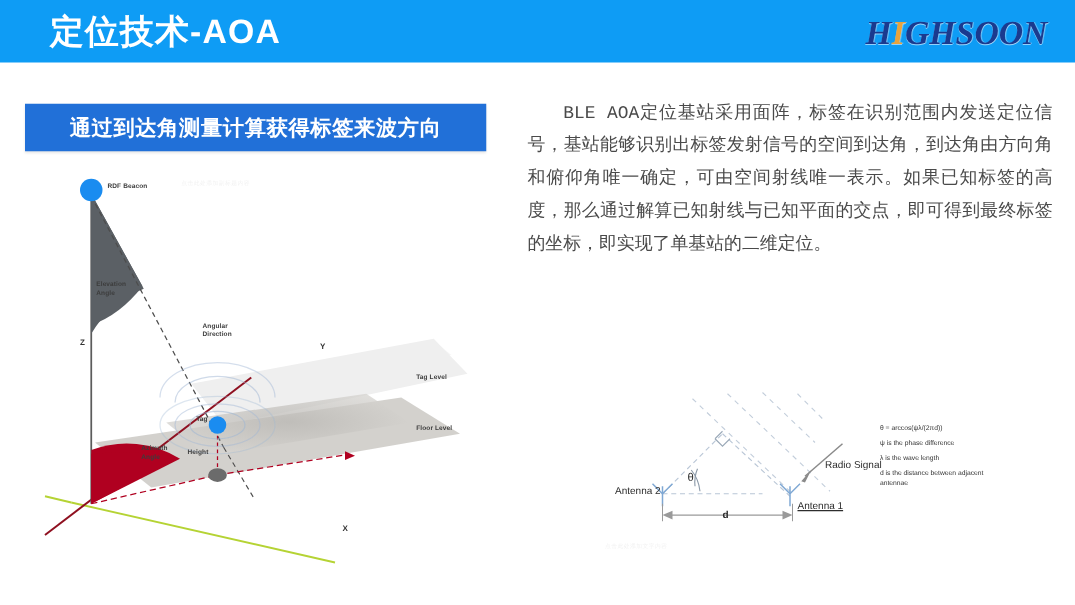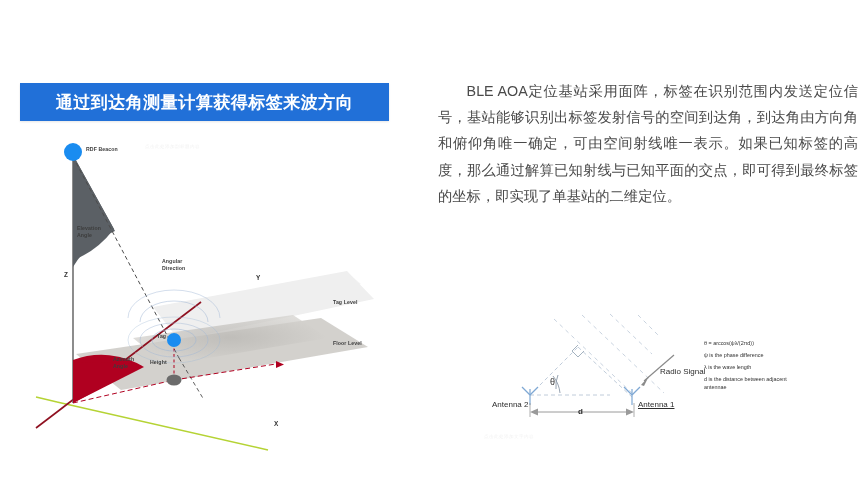--- a/index.html
+++ b/index.html
@@ -41,23 +41,23 @@
   }
   .section-box-label{
     position:absolute;left:0;top:0;width:369px;height:38px;
     display:flex;align-items:center;justify-content:center;
     color:#fff;font-size:17px;font-weight:bold;letter-spacing:.5px;
     white-space:nowrap;
   }
 
   
   .body-text{
-    position:absolute;left:438px;top:78px;width:420px;
+    position:absolute;left:422px;top:78px;width:420px;
     font-size:14.3px;line-height:26.2px;color:#4a4a4a;
-    text-align:justify;text-justify:inter-ideograph;
+    text-align:justify;text-justify:inter-ideograph;font-family:Liberation Mono, monospace;
   }
   .body-text p{margin:0;text-indent:2em;}
   .body-text p.p2{margin-top:17px;}
 
   
   .diagram3d{
     position:absolute;left:16px;top:132px;width:400px;height:330px;
   }
   .diagram3d svg{display:block;}
   .d3-label{
@@ -86,20 +86,24 @@
   .ant-formula .row{margin-bottom:3.6px;}
   .theta-sym{
     position:absolute;font-size:9px;color:#2d2d2d;
   }
 </style>
 </head>
 <body>
 
 <div class="slide">
 
+  <div class="header">
+    <div class="header-title">定位技术-AOA</div>
+    <div class="logo"><span>H</span><span class="i-orange">I</span><span>GHSOON</span></div>
+  </div>
 
   <div class="section-box">
     <div class="section-box-label">通过到达角测量计算获得标签来波方向</div>
   </div>
 
   <div class="body-text">
     <p class="p1">BLE AOA定位基站采用面阵，标签在识别范围内发送定位信号，基站能够识别出标签发射信号的空间到达角，到达角由方向角和俯仰角唯一确定，可由空间射线唯一表示。如果已知标签的高度，那么通过解算已知射线与已知平面的交点，即可得到最终标签的坐标，即实现了单基站的二维定位。</p>
   </div>
 
   <div class="diagram3d">
@@ -219,21 +223,21 @@
       </g>
 
       <line x1="44" y1="115" x2="136" y2="115" stroke="#9a9a9a" stroke-width="1"></line>
       <polygon points="38,115 46,111.5 46,118.5" fill="#9a9a9a"></polygon>
       <polygon points="142,115 134,111.5 134,118.5" fill="#9a9a9a"></polygon>
       <line x1="38" y1="106" x2="38" y2="120" stroke="#9a9a9a" stroke-width=".8"></line>
       <line x1="142" y1="106" x2="142" y2="120" stroke="#9a9a9a" stroke-width=".8"></line>
     </svg>
 
     <div class="theta-sym" style="left:58px;top:80px;">θ</div>
-    <div class="ant-label" style="left:0px;top:103px;text-align:center;">Antenna 2</div>
+    <div class="ant-label" style="left:0px;top:91px;text-align:center;">Antenna 2</div>
     <div class="ant-label" style="left:146px;top:103px;text-decoration:underline;">Antenna 1</div>
     <div class="ant-label" style="left:168px;top:70px;">Radio Signal</div>
     <div class="ant-label" style="left:86px;top:110px;font-weight:bold;">d</div>
 
     <div class="ant-formula">
       <div class="row">θ = arccos(ψλ/(2πd))</div>
       <div class="row">ψ is the phase difference</div>
       <div class="row">λ is the wave length</div>
       <div class="row">d is the distance between adjacent antennae</div>
     </div>

